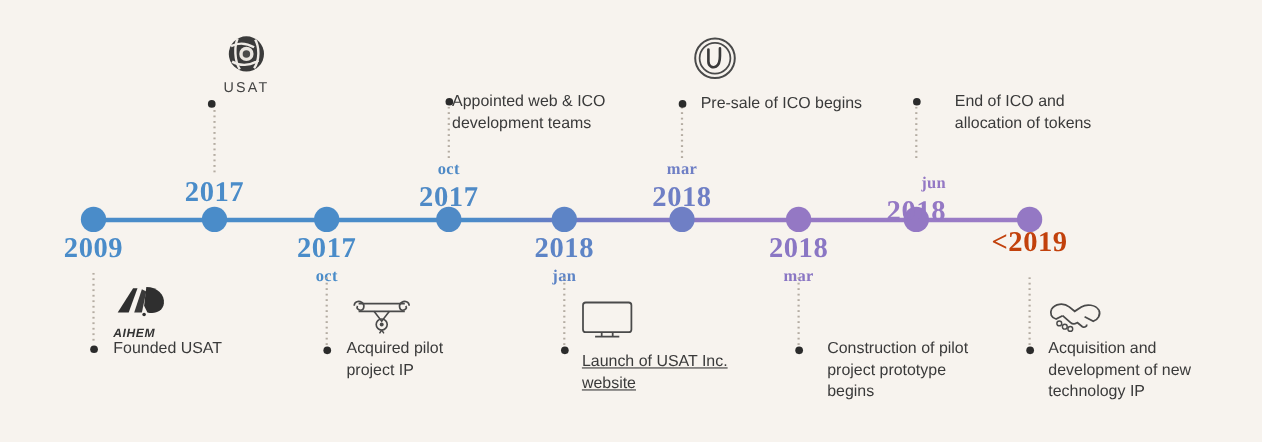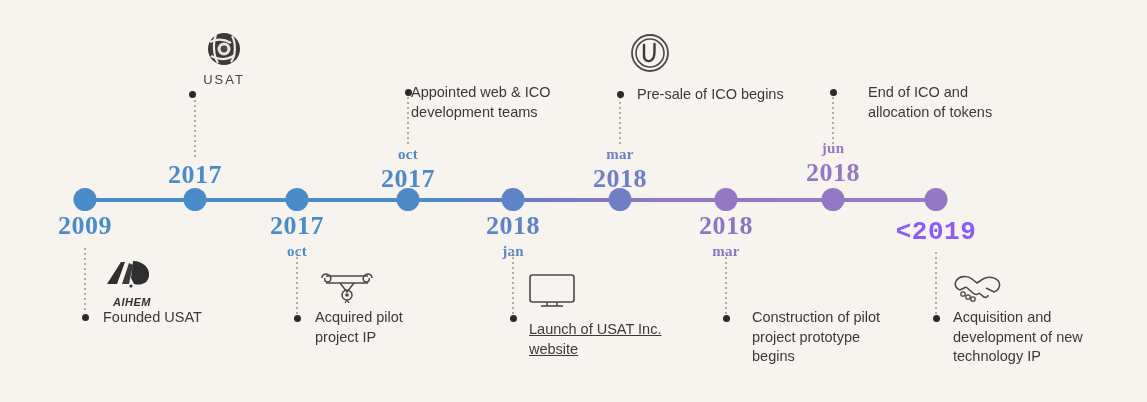--- a/index.html
+++ b/index.html
@@ -93,39 +93,39 @@
   <div class="date-label" style="left:513px;top:213px;color:#5d84c6;">
     <div class="date-year">2018</div>
     <div class="date-month" style="margin-top:5px;">jan</div>
   </div>
 
   <div class="date-label" style="left:726px;top:213px;color:#8a76c4;">
     <div class="date-year">2018</div>
     <div class="date-month" style="margin-top:5px;">mar</div>
   </div>
 
-  <div class="date-label" style="left:936px;top:219px;color:#8b5cf6;font-family:Liberation Mono, monospace;">
+  <div class="date-label" style="left:936px;top:207px;color:#c2410c;">
     <div class="date-year">&lt;2019</div>
   </div>
 
   <div class="date-label" style="left:195px;top:162px;color:#4a8cc9;">
     <div class="date-year">2017</div>
   </div>
 
   <div class="date-label" style="left:408px;top:147px;color:#4f8ac6;">
     <div class="date-month" style="margin-bottom:4px;">oct</div>
     <div class="date-year">2017</div>
   </div>
 
   <div class="date-label" style="left:620px;top:147px;color:#6f7fc5;">
     <div class="date-month" style="margin-bottom:4px;">mar</div>
     <div class="date-year">2018</div>
   </div>
 
-  <div class="date-label" style="left:833px;top:141px;color:#9478c4;">
+  <div class="date-label" style="left:833px;top:160px;color:#9478c4;text-align:right;">
     <div class="date-month" style="margin-bottom:4px;">jun</div>
     <div class="date-year">2018</div>
   </div>
 
   <div class="connector" style="left:85px;top:248px;height:64px;"></div>
   <div class="connector" style="left:195px;top:100px;height:58px;"></div>
   <div class="connector" style="left:297px;top:252px;height:62px;"></div>
   <div class="connector" style="left:408px;top:97px;height:48px;"></div>
   <div class="connector" style="left:513px;top:252px;height:62px;"></div>
   <div class="connector" style="left:620px;top:97px;height:48px;"></div>
@@ -133,21 +133,21 @@
   <div class="connector" style="left:833px;top:97px;height:48px;"></div>
   <div class="connector" style="left:936px;top:252px;height:62px;"></div>
 
   <div class="icon-wrap" style="left:103px;top:258px;width:58px;">
     <svg width="52" height="32" viewBox="0 0 52 32">
       <path d="M4 26 L18 4 L22 4 L14 26 Z" fill="#2f2f2f"></path>
       <path d="M19 26 L26 5 L30 7 L26 26 Z" fill="#3a3a3a"></path>
       <path d="M30 3 C40 3 47 10 46 18 C45 25 38 28 31 26 L28 20 Z" fill="#2f2f2f"></path>
       <circle cx="28" cy="28" r="1.6" fill="#2f2f2f"></circle>
     </svg>
-    <div class="logo-cap" style="text-align:center;margin-top:2px;">AIHEM</div>
+    <div class="logo-cap" style="text-align:left;margin-top:2px;">AIHEM</div>
   </div>
   <div class="event-bullet" style="left:82px;top:314px;"></div>
   <div class="event-text" style="left:103px;top:308px;width:200px;">Founded USAT</div>
 
   <div class="icon-wrap" style="left:198px;top:30px;width:52px;">
     <svg width="40" height="40" viewBox="0 0 40 40" style="display:block;margin:0 auto;">
       <circle cx="20" cy="19" r="16" fill="#3b3b3b"></circle>
       <circle cx="20" cy="19" r="6.5" fill="#e9e5e0"></circle>
       <circle cx="20" cy="19" r="3.4" fill="#4a4a4a"></circle>
       <path d="M6 12 C12 9 20 9 27 13" stroke="#efebe6" stroke-width="2.2" fill="none"></path>

